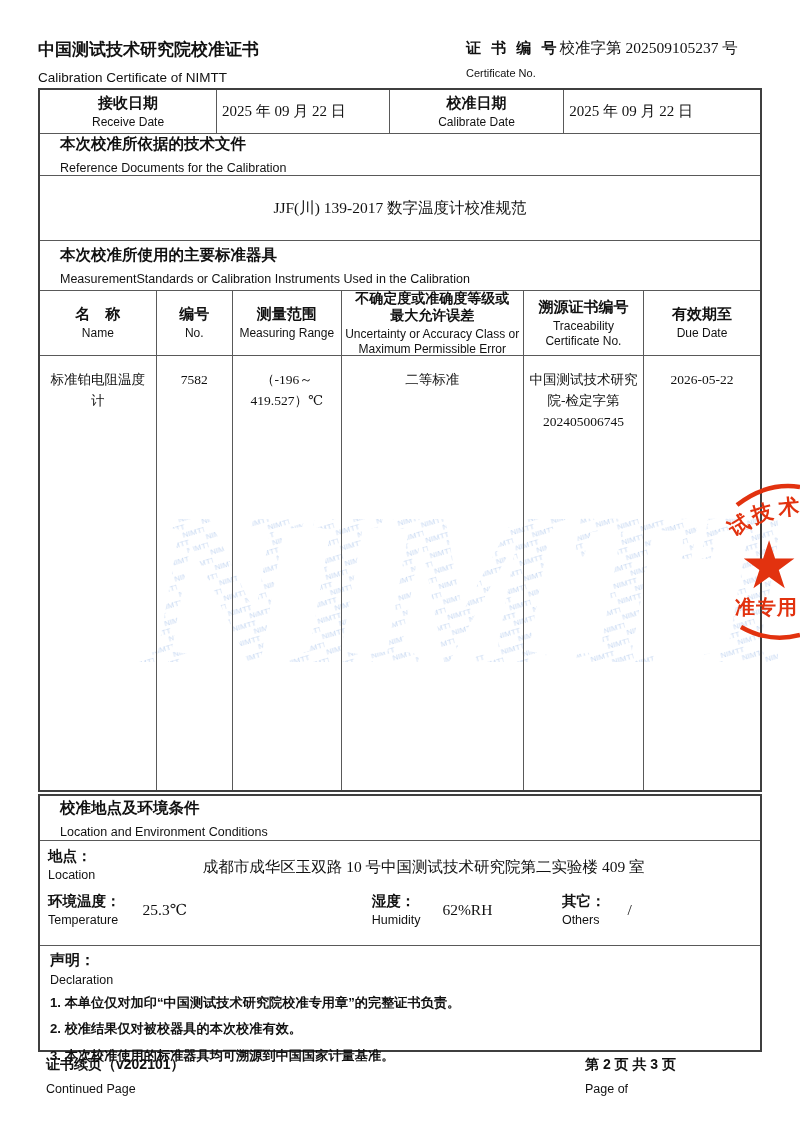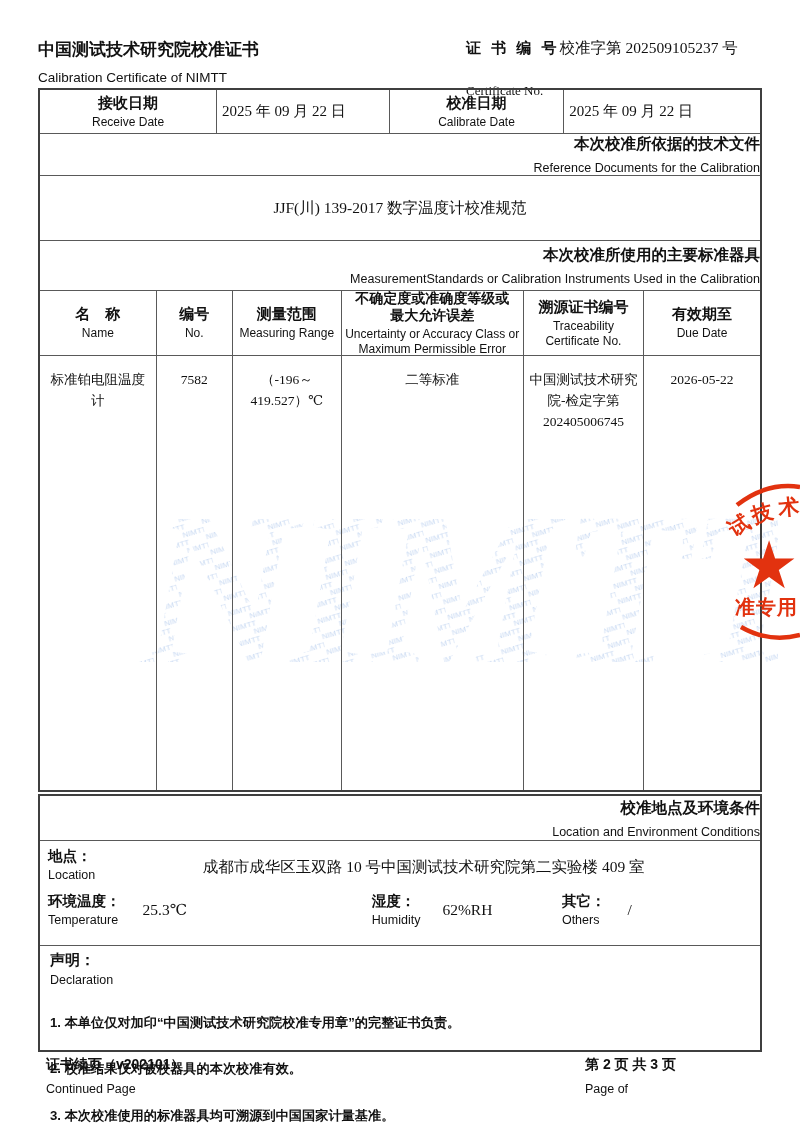--- a/index.html
+++ b/index.html
@@ -8,31 +8,31 @@
   .abs{position:absolute;}
   .serif{font-family:"Liberation Serif","DejaVu Serif",serif;}
   
   .hdr{left:38px;top:38px;width:724px;display:flex;justify-content:space-between;}
   .hdr .title-cn{font-size:17px;font-weight:bold;}
   .hdr .title-en{font-size:13.5px;margin-top:9px;}
   .certblock{width:296px;}
   .certline{display:flex;align-items:baseline;}
   .cert-label{font-size:15px;font-weight:bold;letter-spacing:3px;white-space:nowrap;}
   .cert-value{font-size:15.5px;margin-left:0;white-space:nowrap;}
-  .cert-en{font-size:13px;margin-top:24px;font-family:Liberation Serif, serif;}
+  .cert-en{font-size:11px;margin-top:8px;}
   
   .tbl{left:38px;width:724px;border:2px solid #3f3f3f;box-sizing:border-box;}
   .row{display:flex;box-sizing:border-box;}
   .bt{border-top:1px solid #595959;}
   .cell{box-sizing:border-box;border-right:1px solid #595959;display:flex;flex-direction:column;
         align-items:center;justify-content:center;text-align:center;}
   .cell:last-child{border-right:none;}
   .lab-cn{font-size:15px;font-weight:bold;}
   .lab-en{font-size:12px;margin-top:2px;}
-  .sec{flex-direction:column;align-items:flex-end;justify-content:center;display:flex;width:100%;text-align:center;}
+  .sec{flex-direction:column;align-items:flex-start;justify-content:center;display:flex;width:100%;text-align:center;padding-left:20px;}
   .sec .s-cn{font-size:15.5px;font-weight:bold;}
   .sec .s-en{font-size:12.5px;margin-top:6px;}
   
   .dates{height:43px;}
   .d1{width:24.6%;}.d2{width:24%;}.d3{width:24.2%;}.d4{width:27.2%;}
   .dval{justify-content:center;align-items:flex-start;padding-left:5px;font-size:15px;text-align:center;}
   
   .r-ref{height:42px;}
   .r-jjf{height:65px;align-items:center;justify-content:center;font-size:15.5px;}
   .r-std{height:50px;}
@@ -50,21 +50,21 @@
   .lblock .l-en{font-size:12.5px;margin-top:2px;}
   .addr{flex:1;text-align:center;font-size:15.5px;padding-top:10px;}
   .envline{display:flex;margin-top:10px;}
   .envgrp{display:flex;align-items:flex-start;}
   .g1{width:46%;}.g2{width:27%;}.g3{flex:1;}
   .envval{font-size:15.5px;margin-left:22px;padding-top:9px;}
   .r-decl{height:105px;flex-direction:column;align-items:flex-start;padding:5px 10px 0 10px;}
   .decl-cn{font-size:15px;font-weight:bold;}
   .decl-en{font-size:12.5px;margin-top:3px;}
   .decl-items{margin-top:3px;}
-  .decl-item{font-size:13.2px;font-weight:bold;line-height:2.0;margin-top:20px;}
+  .decl-item{font-size:13.2px;font-weight:bold;line-height:2.0;}
   
   .foot{left:46px;top:1056px;width:724px;display:flex;justify-content:space-between;}
   .f-cn{font-size:14px;font-weight:bold;}
   .f-en{font-size:12.5px;margin-top:8px;}
   .f-right{width:185px;text-align:left;}
   
   .wm{left:138px;top:452px;pointer-events:none;}
   .stamp{left:733px;top:477px;pointer-events:none;overflow:visible;}
 </style>
 </head>

